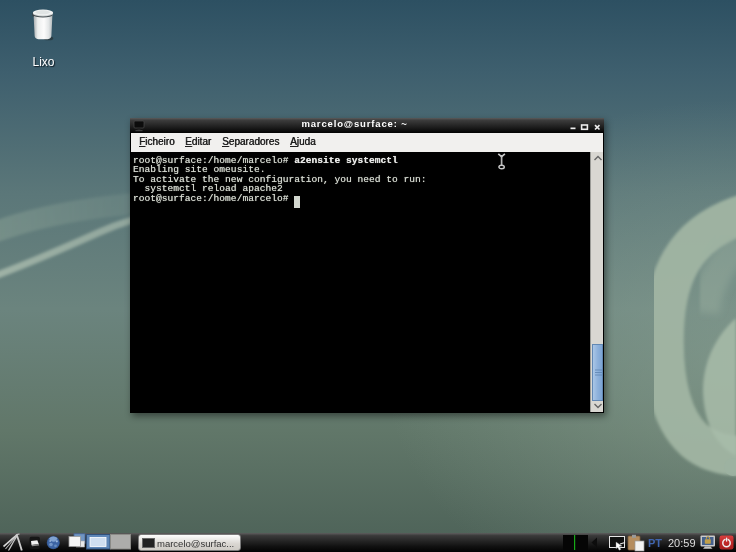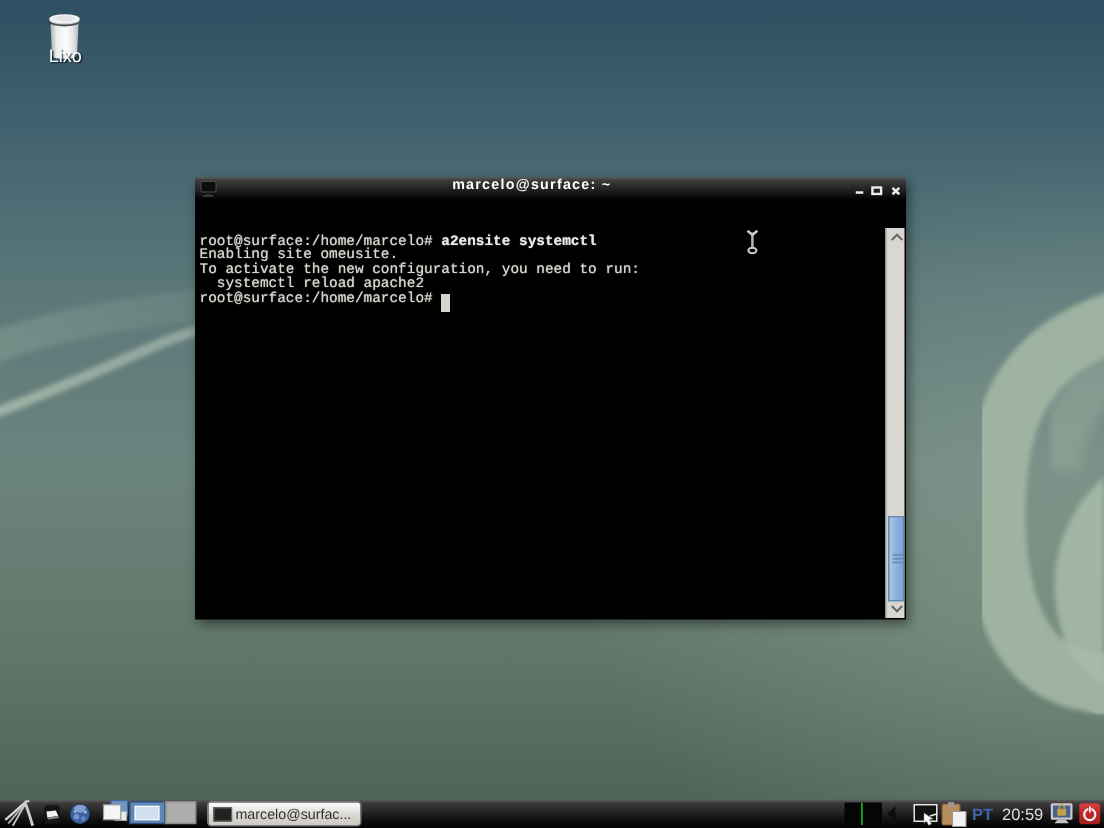--- a/index.html
+++ b/index.html
@@ -2,21 +2,21 @@
 <html><head>
 <meta charset="utf-8">
 <style>
   html,body{margin:0;padding:0;}
   body{width:736px;height:552px;overflow:hidden;position:relative;
        font-family:"Liberation Sans",sans-serif;}
   .abs{position:absolute;}
   
   #wall{left:0;top:0;width:736px;height:552px;}
   
-  #trashlabel{left:0px;top:30px;width:87px;text-align:center;color:#fff;
+  #trashlabel{left:0px;top:55px;width:87px;text-align:center;color:#fff;
     font-size:12px;text-shadow:1px 1px 1px rgba(10,20,28,.9);transform:translateZ(0);}
   
   #win{left:130px;top:118px;width:474px;height:295px;
        box-shadow:2px 3px 7px rgba(0,0,0,.45);background:#000;}
   #titlebar{left:0;top:0;width:474px;height:15px;
     background:linear-gradient(#5a5a5a 0%,#3c3c3c 15%,#282828 45%,#161616 72%,#020202 100%);}
   #title{left:0;top:0px;width:449px;text-align:center;color:#fff;font-size:9.5px;
     font-weight:bold;letter-spacing:0.85px;}
   #menubar{left:1px;top:15px;width:472px;height:19px;background:#f1f0ee;
     color:#1e1e1e;font-size:10px;text-shadow:0.4px 0 0 #1e1e1e;}
@@ -114,20 +114,26 @@
       <rect x="1" y="1" width="10" height="7" rx="1" fill="#0c0c0c" stroke="#4a4a4a" stroke-width="0.7"></rect>
       <rect x="4.5" y="8" width="3" height="2" fill="#222"></rect>
       <rect x="2.5" y="10" width="7" height="1.2" fill="#3e3e3e"></rect>
     </svg>
     <div id="title" class="abs">marcelo@surface: ~</div>
     <svg class="abs" style="left:439px;top:0" width="34" height="15" viewBox="0 0 34 15">
       <rect x="1.5" y="9.5" width="5" height="1.7" fill="#ececec"></rect>
       <rect x="12.6" y="7" width="5.8" height="4.3" fill="none" stroke="#ececec" stroke-width="1.6"></rect>
       <path d="M26,7.2 L30.5,11.5 M30.5,7.2 L26,11.5" stroke="#ececec" stroke-width="1.7"></path>
     </svg>
+  </div>
+  <div id="menubar" class="abs">
+    <span class="menu" style="left:8px"><u>F</u>icheiro</span>
+    <span class="menu" style="left:54px"><u>E</u>ditar</span>
+    <span class="menu" style="left:91px"><u>S</u>eparadores</span>
+    <span class="menu" style="left:159px"><u>A</u>juda</span>
   </div>
   <div id="term" class="abs">
     <div id="termtext" class="abs">root@surface:/home/marcelo# <b style="color:#e9e9e9">a2ensite systemctl</b>
 Enabling site omeusite.
 To activate the new configuration, you need to run:
   systemctl reload apache2
 root@surface:/home/marcelo# </div>
     <div class="abs" style="left:163px;top:44px;width:6px;height:11.5px;background:#d3d7cf"></div>
     <div id="sbar" class="abs">
       <svg class="abs" style="left:1px;top:0" width="12" height="13" viewBox="0 0 12 13">

